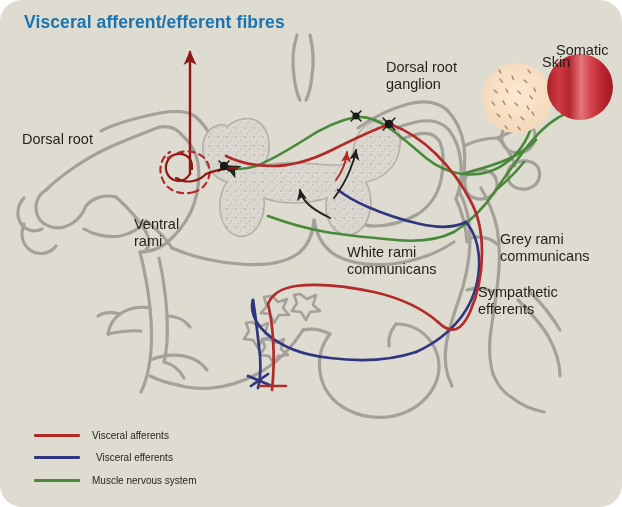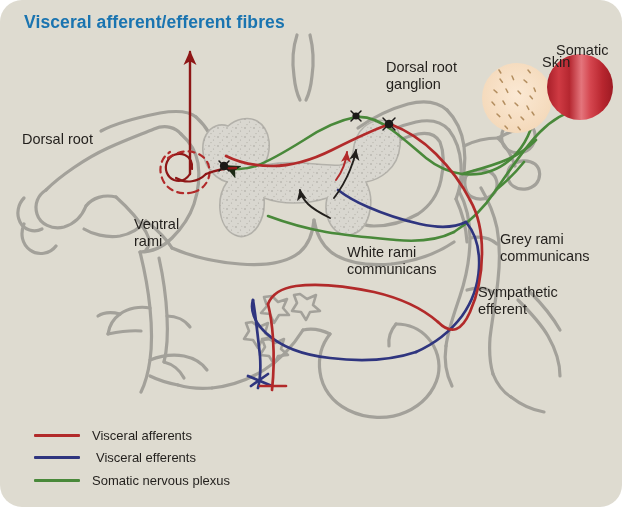--- a/index.html
+++ b/index.html
@@ -53,21 +53,21 @@
     height: 22.5px;
   }
   .legend-swatch {
     width: 46px;
     height: 3px;
     border-radius: 1px;
     flex: 0 0 auto;
   }
   .legend-text {
     margin-left: 12px;
-    font-size: 13px;
+    font-size: 10px;
     color: #221f1c;
     white-space: nowrap;
   }
   .legend-row.indent .legend-text { margin-left: 16px; }
 </style>
 </head>
 <body>
 
 <div id="figure">
 
@@ -350,31 +350,31 @@
 
   <div class="lbl" style="left:556px; top:42px;">Somatic</div>
 
   <div class="lbl" style="left:347px; top:244px;">White rami
 communicans</div>
 
   <div class="lbl" style="left:500px; top:231px;">Grey rami
 communicans</div>
 
   <div class="lbl" style="left:478px; top:284px;">Sympathetic
-efferent</div>
+efferents</div>
 
 
   <div class="legend">
     <div class="legend-row">
       <span class="legend-swatch" style="background:#b22a2a;"></span>
       <span class="legend-text">Visceral afferents</span>
     </div>
     <div class="legend-row indent">
       <span class="legend-swatch" style="background:#2f357f;"></span>
       <span class="legend-text">Visceral efferents</span>
     </div>
     <div class="legend-row">
       <span class="legend-swatch" style="background:#49893a;"></span>
-      <span class="legend-text">Somatic nervous plexus</span>
+      <span class="legend-text">Muscle nervous system</span>
     </div>
   </div>
 
 </div>
 
 </body></html>

